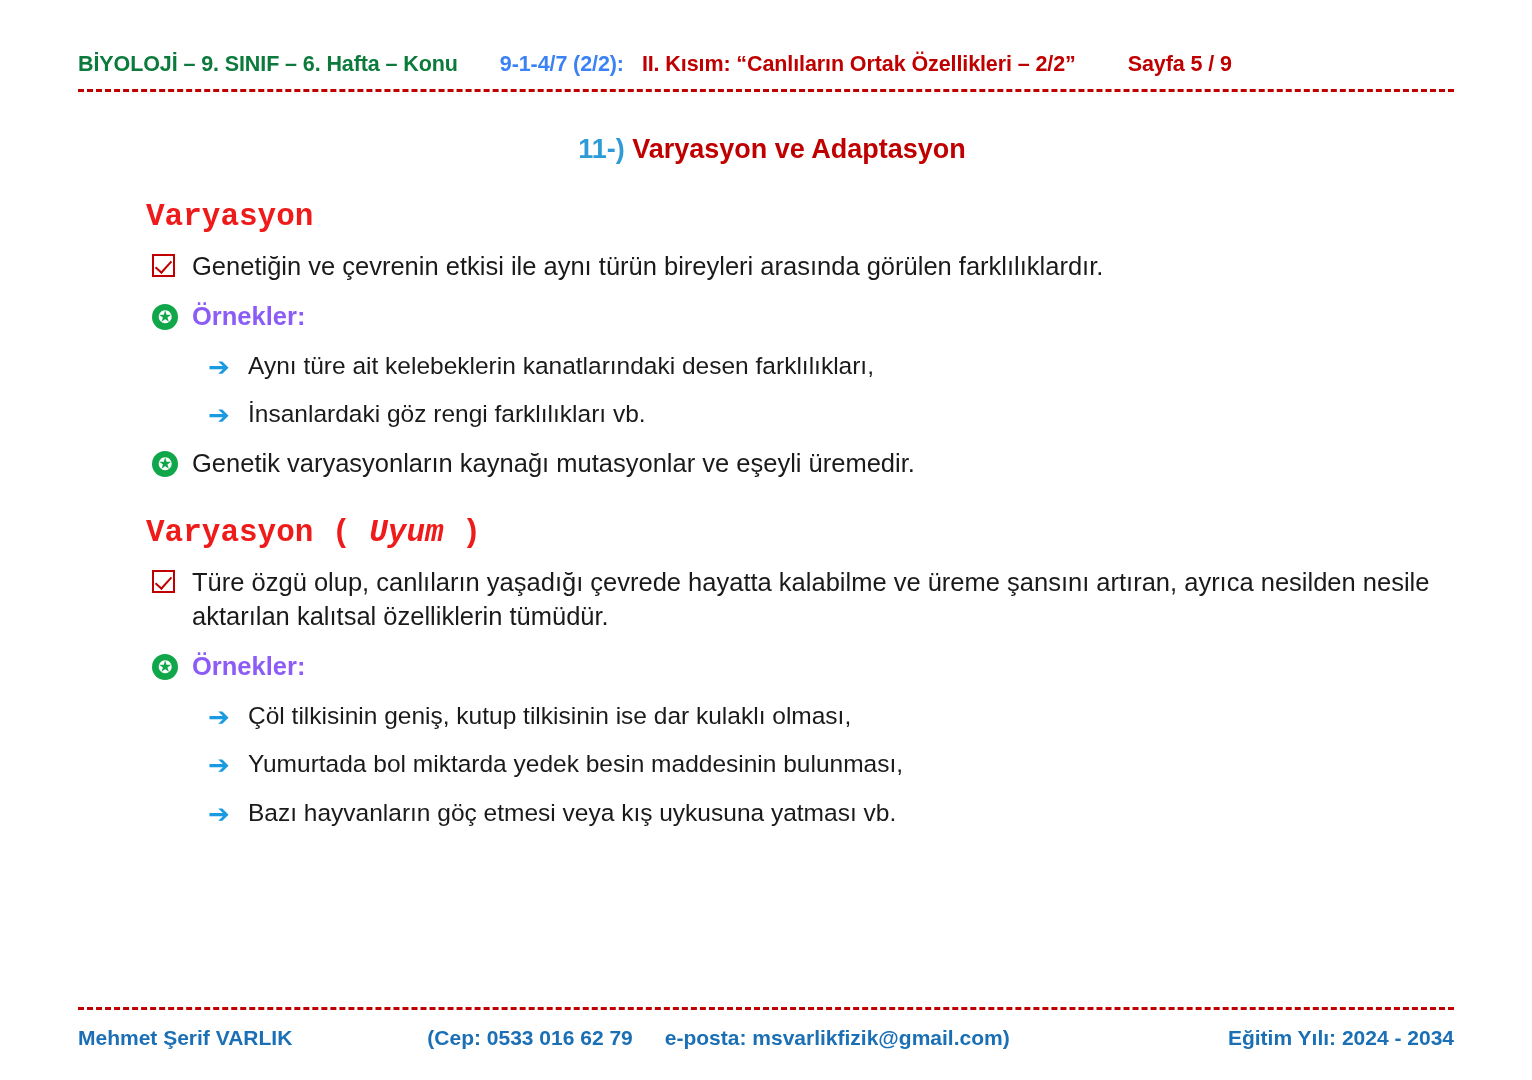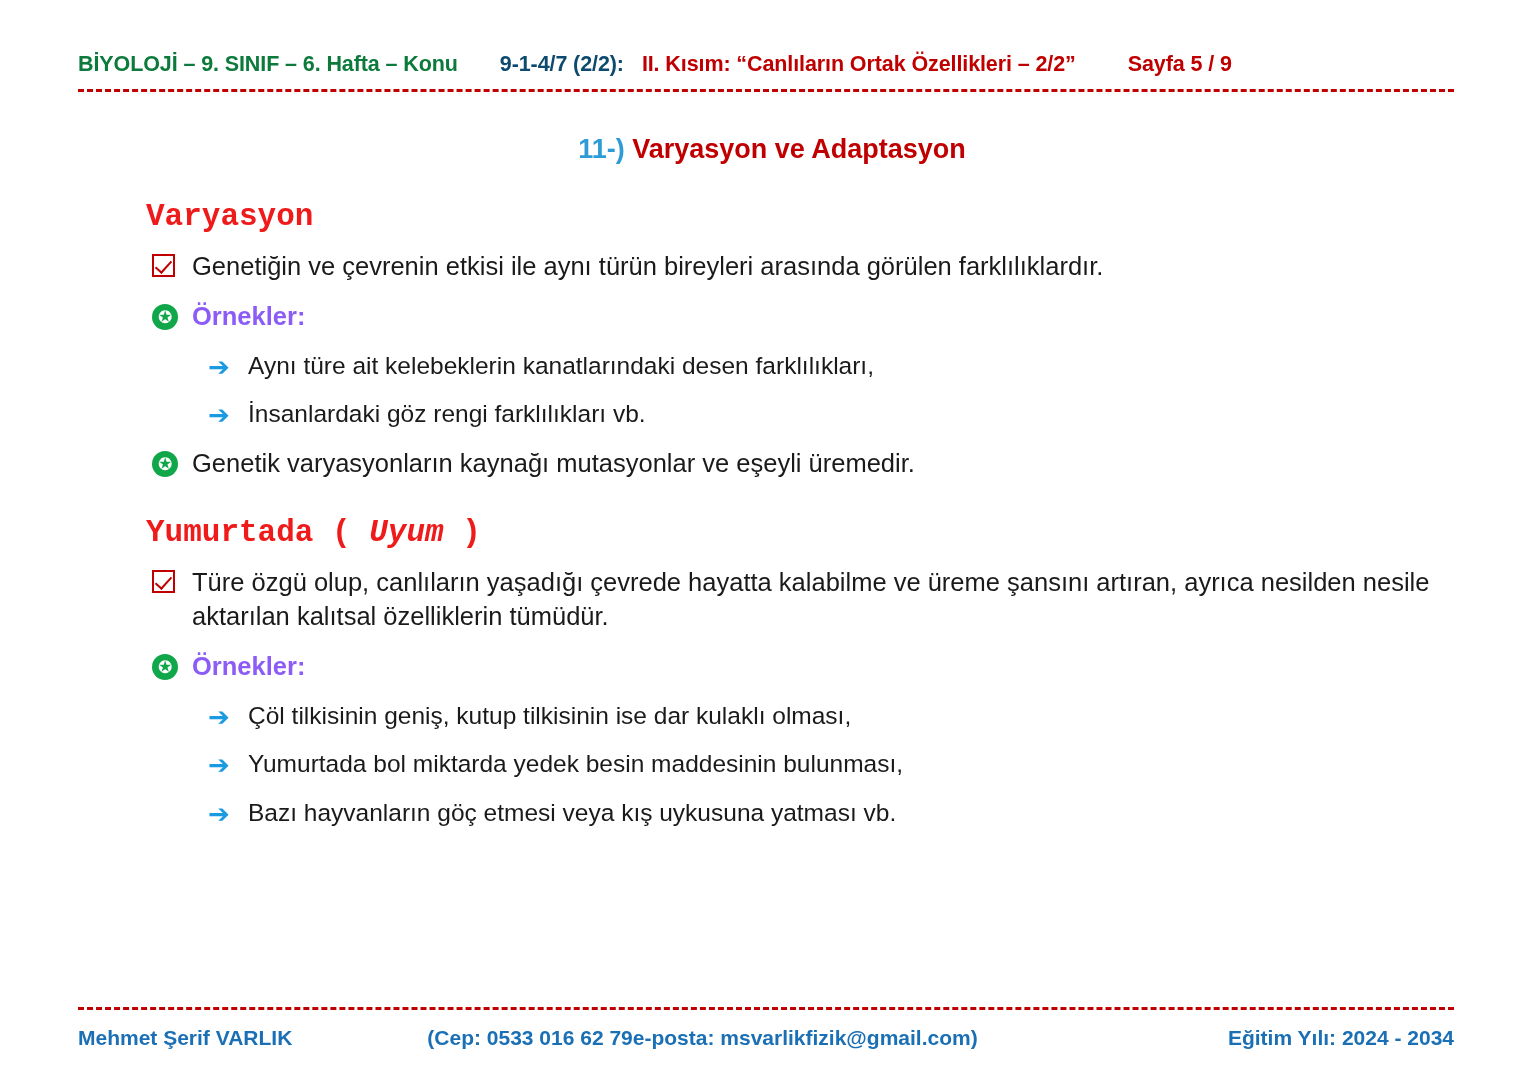--- a/index.html
+++ b/index.html
@@ -30,21 +30,21 @@
     align-items: baseline;
     white-space: nowrap;
   }
   .hdr-left {
     color: #0b7a3b;
     font-weight: bold;
     font-size: 21.5px;
     letter-spacing: -0.1px;
   }
   .hdr-mid {
-    color: #0c4a6e;
+    color: #3b82f6;
     font-weight: bold;
     font-size: 21.5px;
     margin-left: 42px;
     letter-spacing: -0.1px;
   }
   .hdr-mid2 {
     color: #c00000;
     font-weight: bold;
     font-size: 21.5px;
     margin-left: 18px;
@@ -180,21 +180,21 @@
     margin-top: 16px;
     display: flex;
     align-items: baseline;
     color: #1a6fb5;
     font-weight: bold;
     font-size: 21px;
     white-space: nowrap;
   }
   .f-name { }
   .f-phone { margin-left: 135px; }
-  .f-mail { }
+  .f-mail { margin-left: 32px; }
   .f-year { margin-left: auto; }
 </style>
 </head>
 <body>
 
 <div class="page">
 
   <div class="header">
     <span class="hdr-left">BİYOLOJİ – 9. SINIF – 6. Hafta – Konu</span>
     <span class="hdr-mid">9-1-4/7 (2/2):</span>
@@ -241,21 +241,21 @@
     </div>
 
     <div class="row lvl1">
       <div class="marker">
           <span class="star">✪</span>
         </div>
       <div class="text">Genetik varyasyonların kaynağı mutasyonlar ve eşeyli üremedir.</div>
     </div>
 
     <div class="subhead">
-      <span>Yumurtada ( </span><span class="ital">Uyum</span><span> )</span>
+      <span>Varyasyon ( </span><span class="ital">Uyum</span><span> )</span>
     </div>
 
     <div class="row lvl1">
       <div class="marker">
           <span class="ck"></span>
         </div>
       <div class="text">Türe özgü olup, canlıların yaşadığı çevrede hayatta kalabilme ve üreme şansını artıran, ayrıca nesilden nesile aktarılan kalıtsal özelliklerin tümüdür.</div>
     </div>
 
     <div class="row lvl1">

